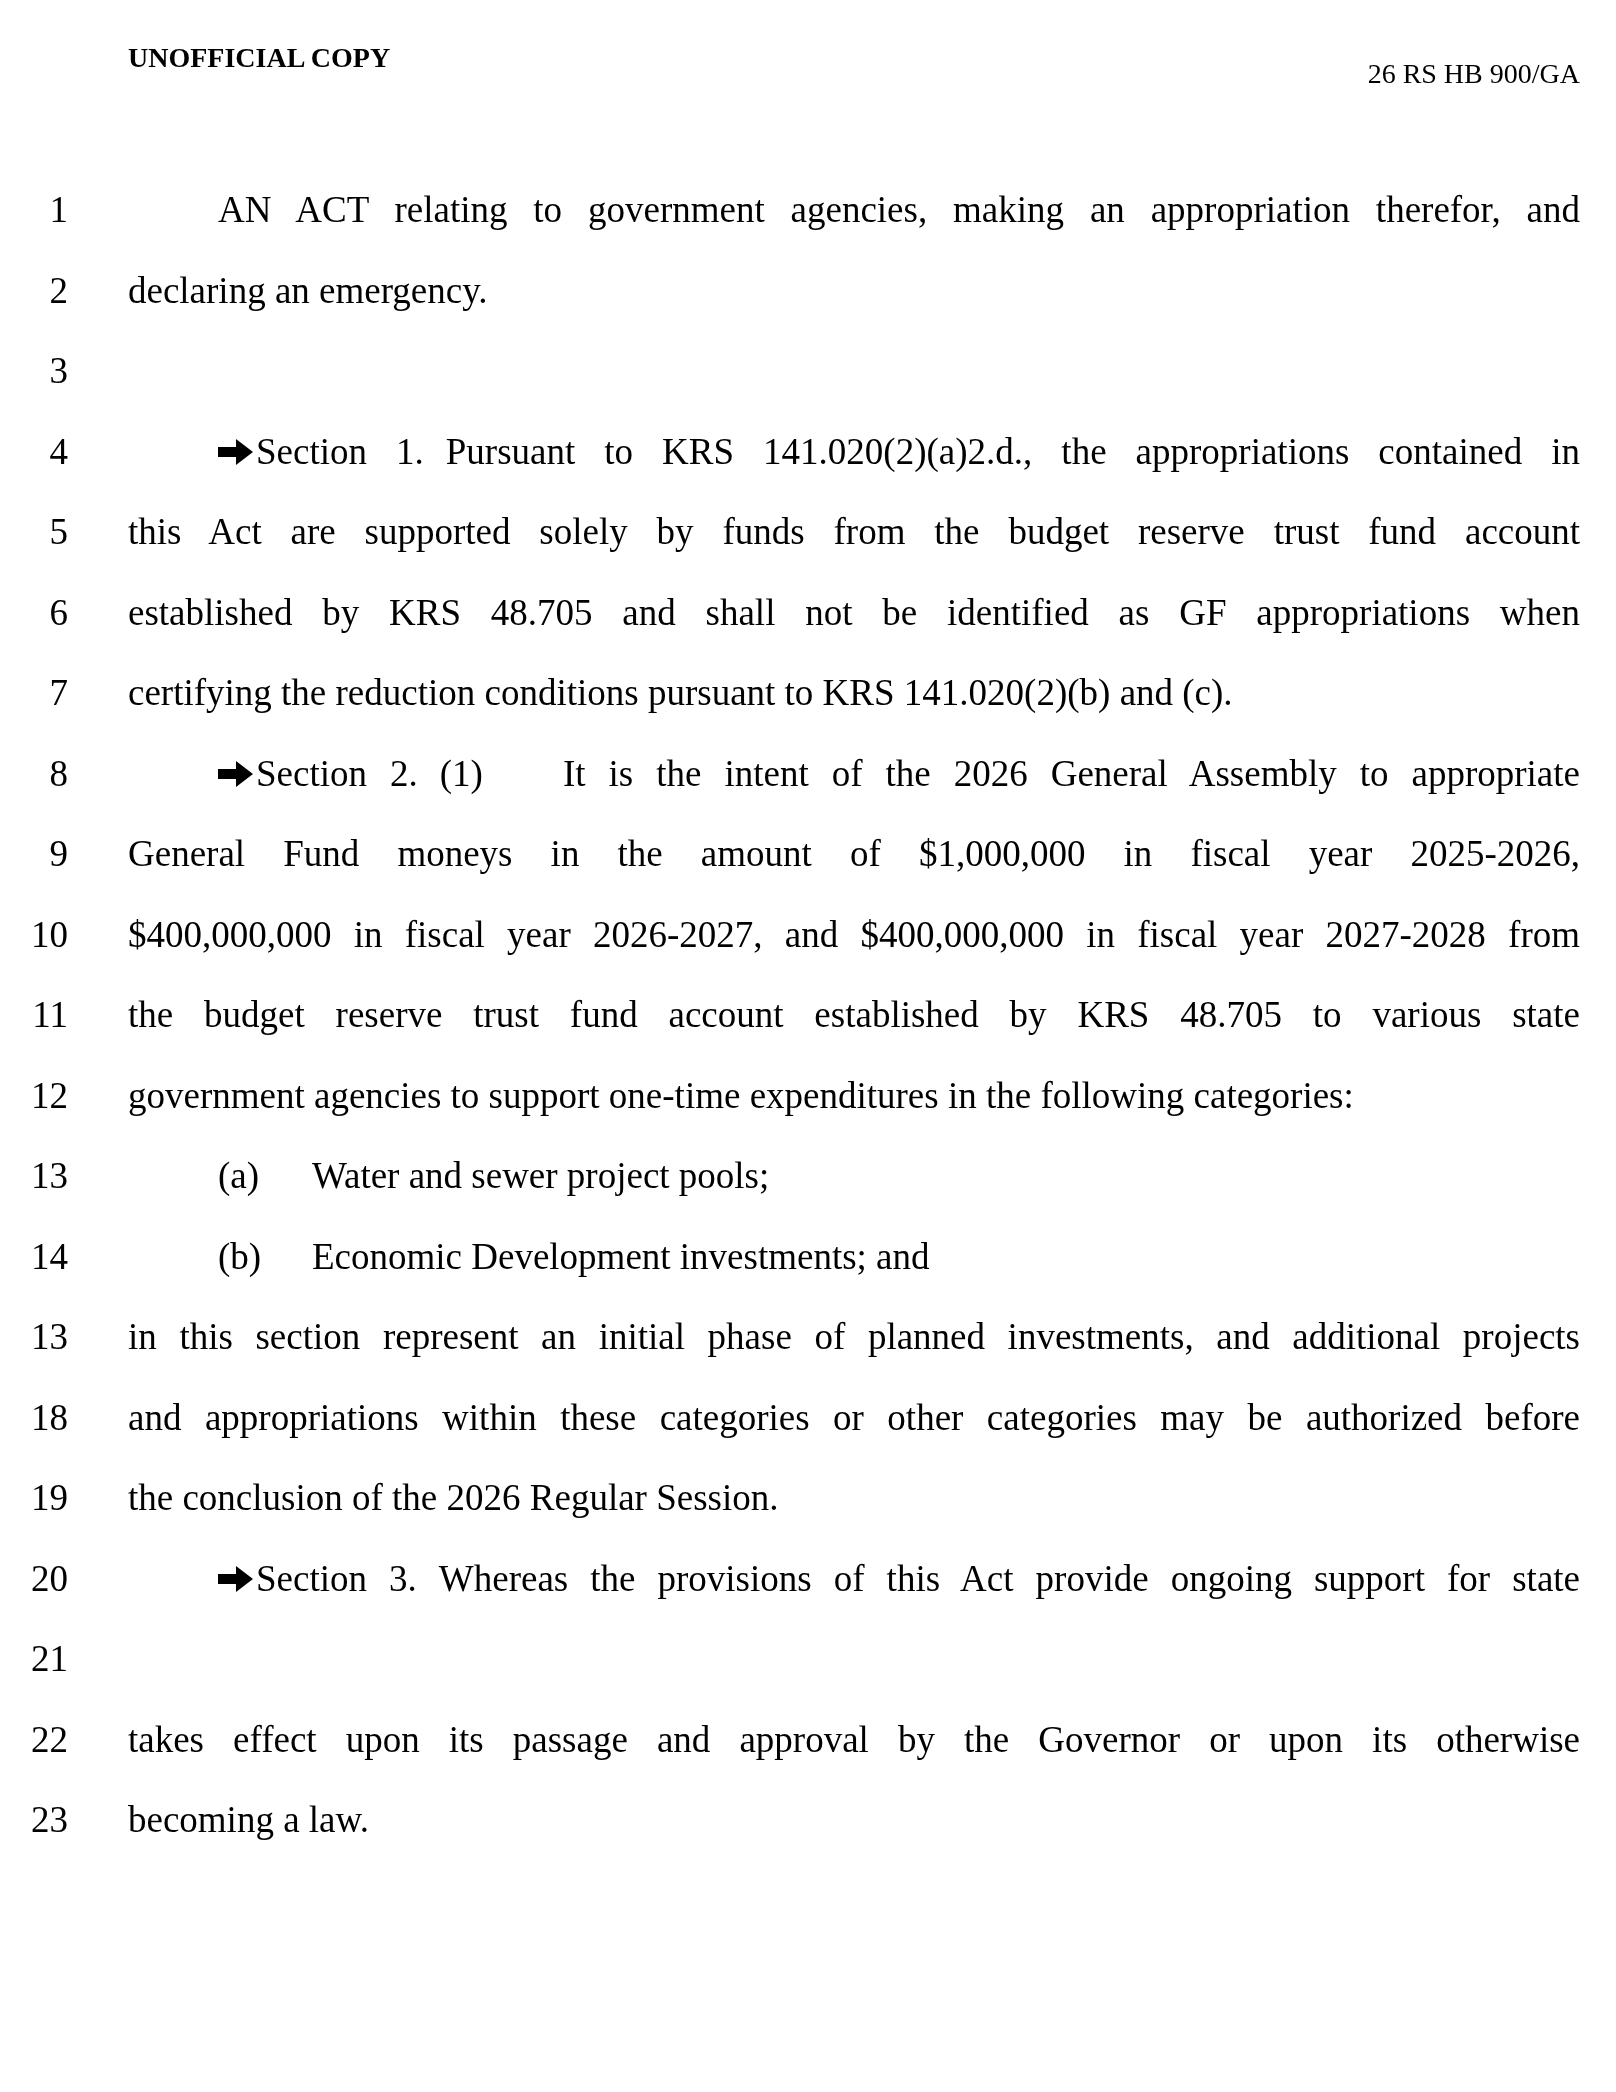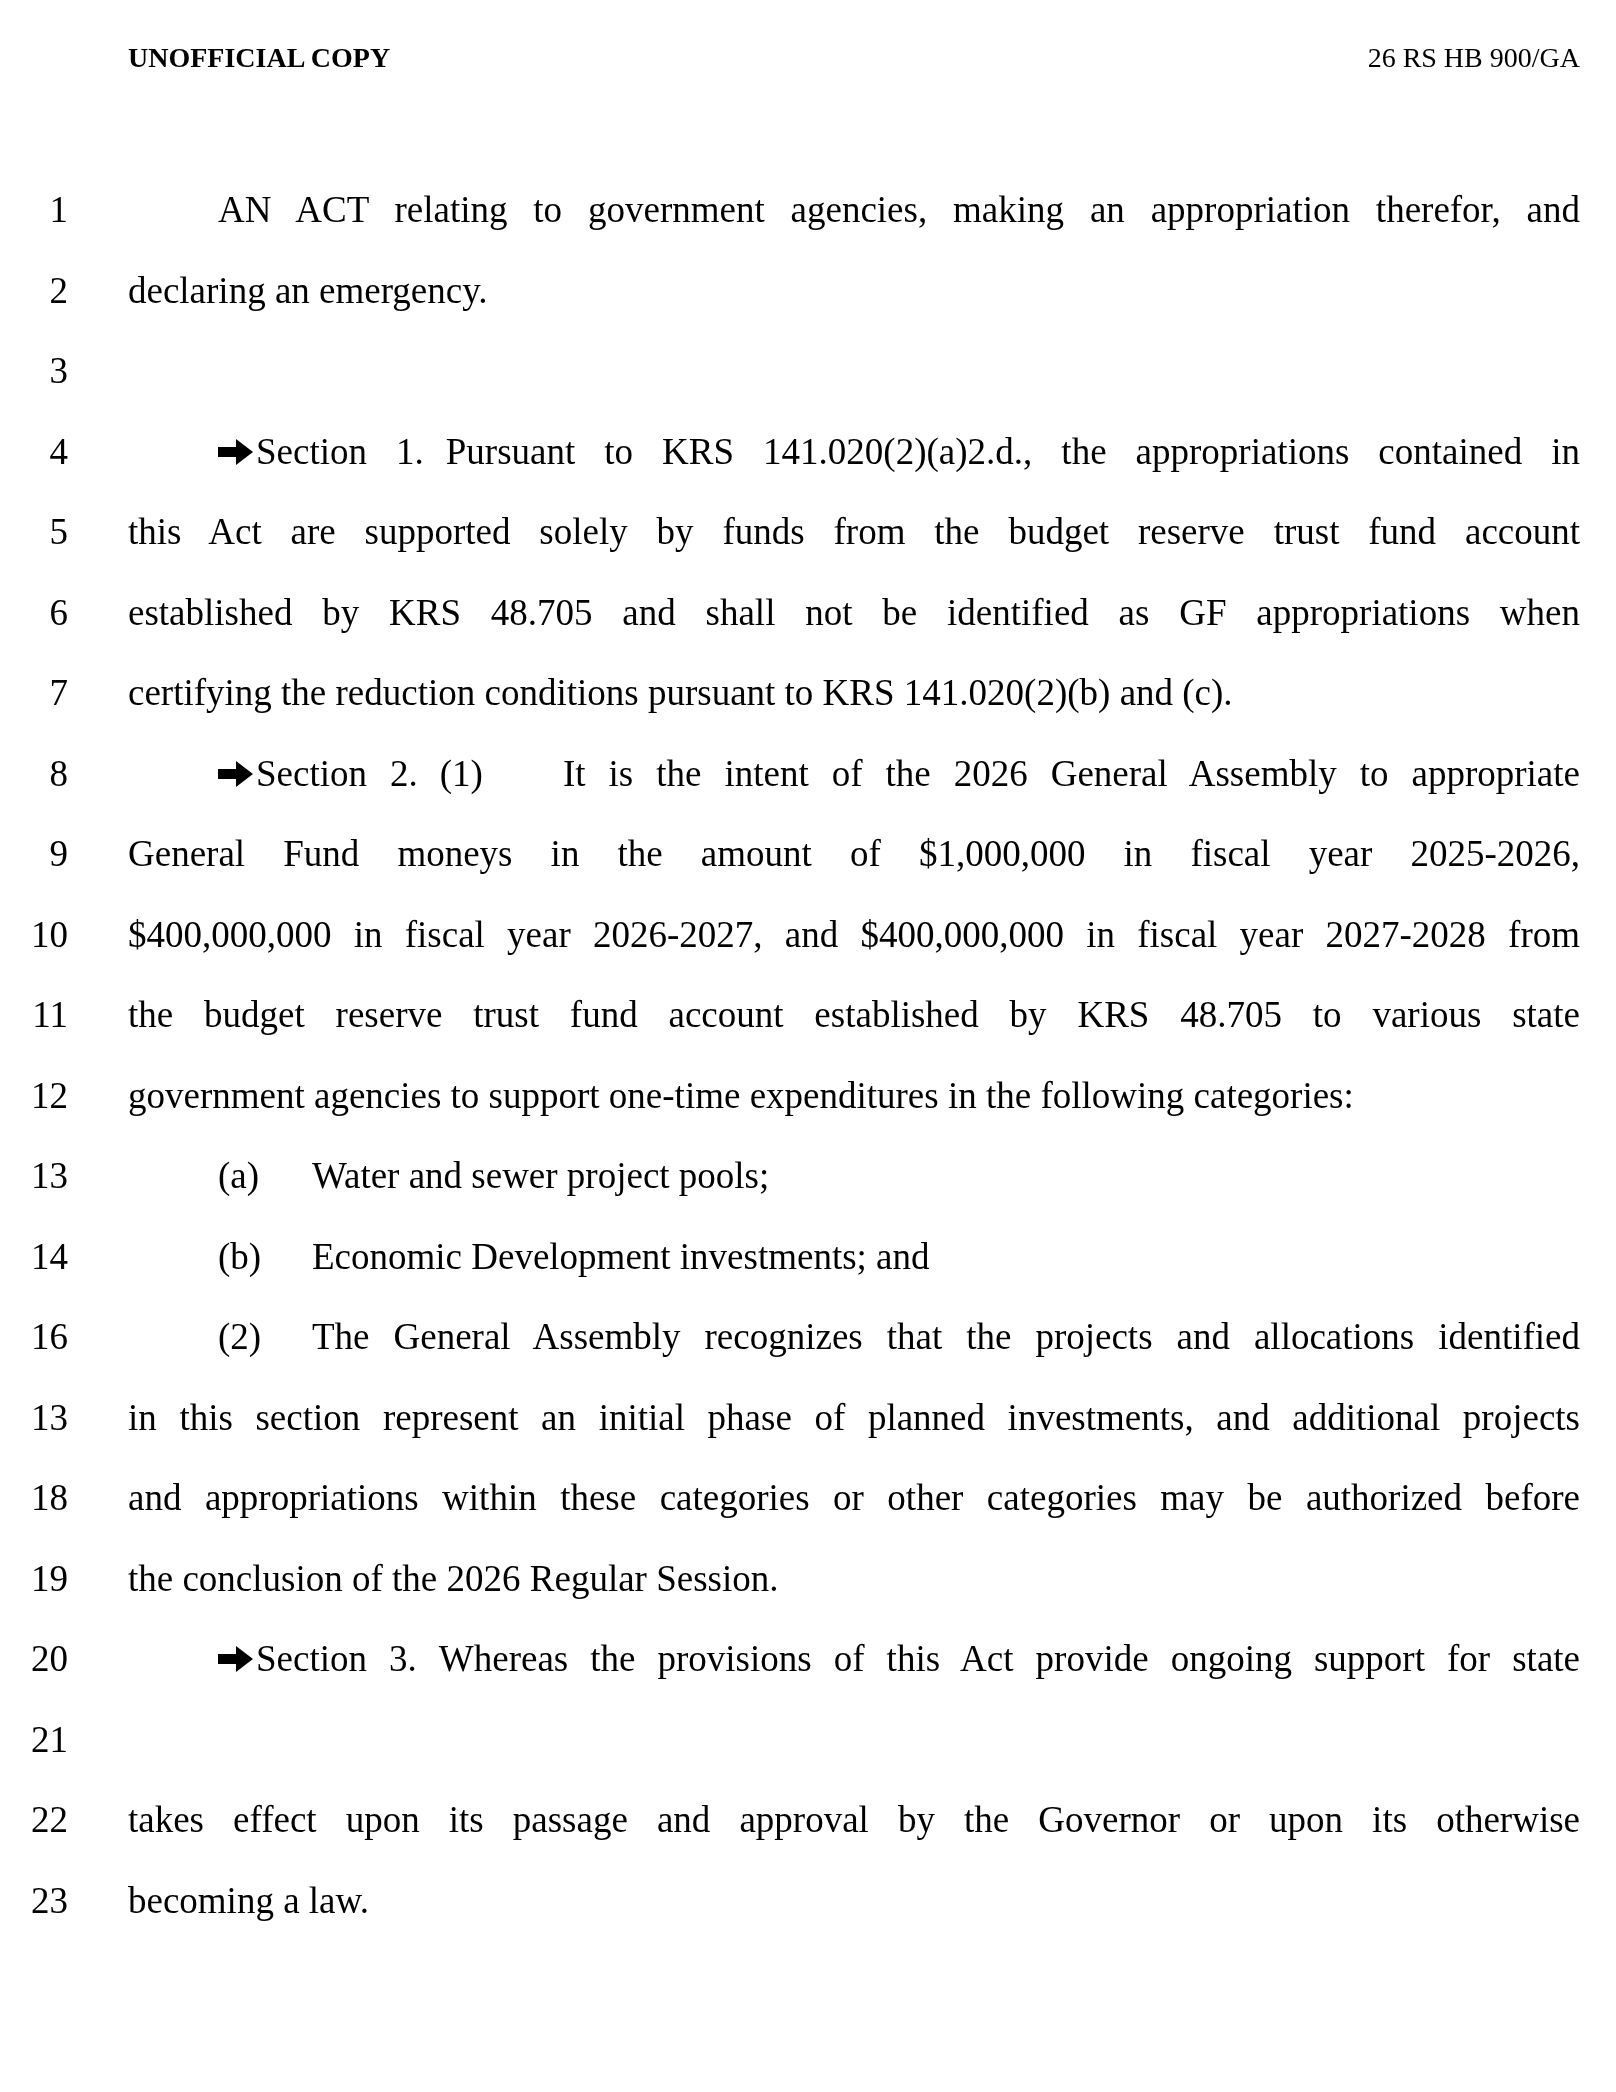--- a/index.html
+++ b/index.html
@@ -25,21 +25,21 @@
   }
   .header-left {
     position: absolute;
     left: 0;
     top: 0;
     font-weight: bold;
   }
   .header-right {
     position: absolute;
     right: 0;
-    top: 0;
+    top: 16px;
     margin-left: 19px;
   }
   .doc-body {
     position: absolute;
     top: 190px;
     left: 0;
     width: 1616px;
   }
   .line {
     position: relative;
@@ -167,24 +167,20 @@
     <span class="line-number">13</span>
     <div class="line-text"><span class="indent"></span><span class="enumerator">(a)</span><span>Water and sewer project pools;</span></div>
   </div>
 
   <div class="line">
     <span class="line-number">14</span>
     <div class="line-text"><span class="indent"></span><span class="enumerator">(b)</span><span>Economic Development investments; and</span></div>
   </div>
 
 
-  <div class="line">
-    <span class="line-number">16</span>
-    <div class="line-text justify"><span class="indent"></span><span class="enumerator">(2)</span><span>The General Assembly recognizes that the projects and allocations identified</span></div>
-  </div>
 
   <div class="line">
     <span class="line-number">13</span>
     <div class="line-text justify">in this section represent an initial phase of planned investments, and additional projects</div>
   </div>
 
   <div class="line">
     <span class="line-number">18</span>
     <div class="line-text justify">and appropriations within these categories or other categories may be authorized before</div>
   </div>

